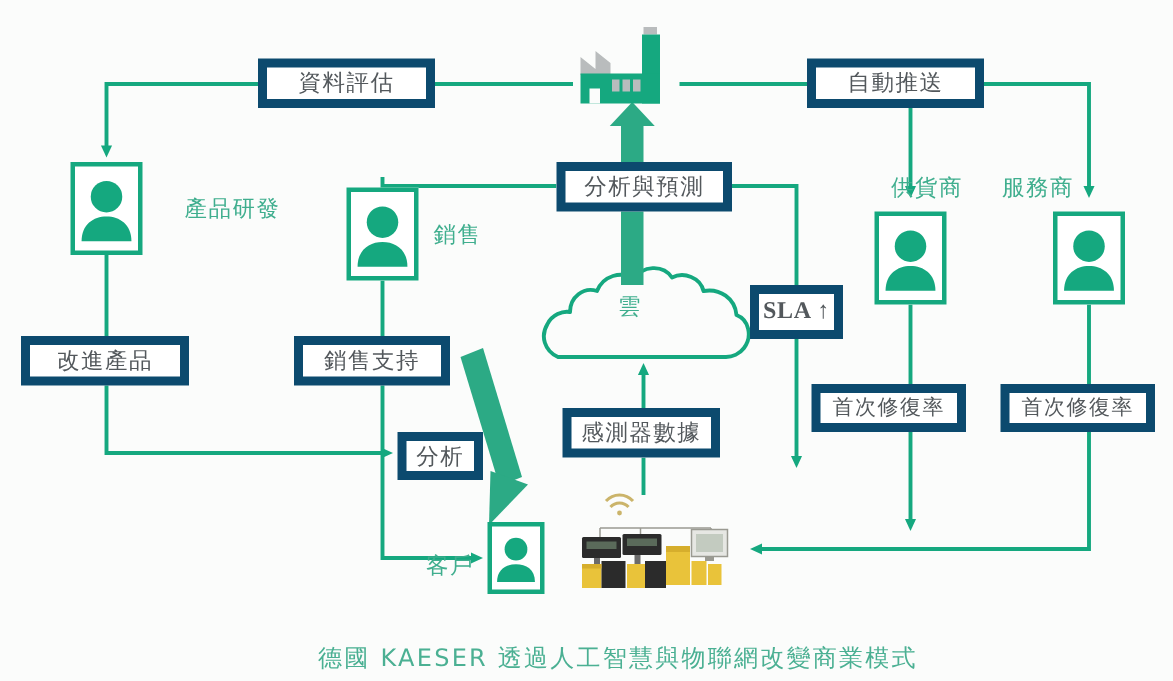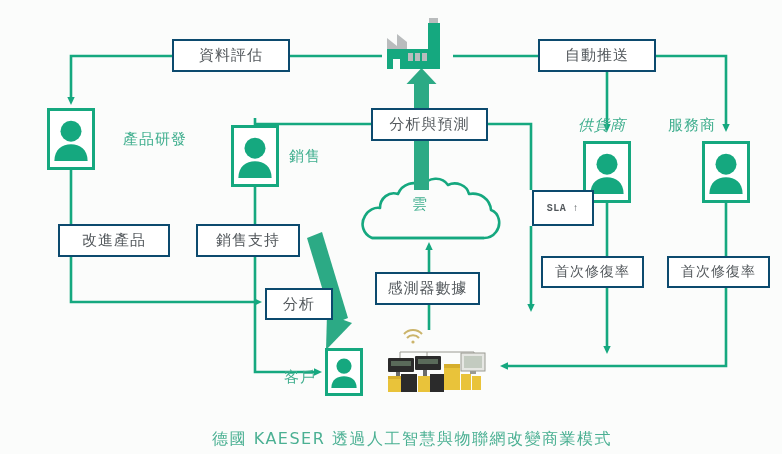--- a/index.html
+++ b/index.html
@@ -19,37 +19,36 @@
     position: absolute;
     left: 0;
     top: 0;
     width: 782px;
     height: 454px;
   }
   
   .box {
     position: absolute;
     box-sizing: border-box;
-    border: 2px solid #0c4a6e;
+    border: 6px solid #0c4a6e;
     background: #ffffff;
     color: #53585c;
     display: flex;
     align-items: center;
     justify-content: center;
     font-size: 15px;
     letter-spacing: 1px;
     white-space: nowrap;
     z-index: 6;
   }
   .box.sla {
-    font-family: Liberation Mono, monospace;
+    font-family: Liberation Serif, serif;
     font-weight: bold;
     letter-spacing: 0.5px;
-    font-size: 10px;
-    margin-left: 32px;
+    font-size: 16px;
   }
   
   .person {
     position: absolute;
     box-sizing: border-box;
     border: 3px solid #15a87f;
     background: #ffffff;
     z-index: 6;
   }
   .person svg { display: block; width: 100%; height: 100%; }
@@ -238,21 +237,21 @@
     </svg>
   </div>
   <div class="glabel" style="left:289px; top:147px;">銷售</div>
 
   <div class="person" style="left:583px; top:141px; width:48px; height:62px;">
     <svg viewBox="0 0 48 62">
       <circle cx="24" cy="22" r="12" fill="#15a87f"></circle>
       <path d="M5,56 C5,43 14,37 24,37 C34,37 43,43 43,56 Z" fill="#15a87f"></path>
     </svg>
   </div>
-  <div class="glabel" style="left:578px; top:116px;font-style:italic;">供貨商</div>
+  <div class="glabel" style="left:594px; top:116px;">供貨商</div>
 
   <div class="person" style="left:702px; top:141px; width:48px; height:62px;">
     <svg viewBox="0 0 48 62">
       <circle cx="24" cy="22" r="12" fill="#15a87f"></circle>
       <path d="M5,56 C5,43 14,37 24,37 C34,37 43,43 43,56 Z" fill="#15a87f"></path>
     </svg>
   </div>
   <div class="glabel" style="left:668px; top:116px;">服務商</div>
 
   <div class="person" style="left:325px; top:348px; width:38px; height:48px;">
@@ -264,27 +263,27 @@
   <div class="glabel" style="left:284px; top:368px;">客戶</div>
 
   <div class="box" style="left:172px; top:39px; width:118px; height:33px;">資料評估</div>
 
   <div class="box" style="left:538px; top:39px; width:118px; height:33px;">自動推送</div>
 
   <div class="box" style="left:371px; top:108px; width:117px; height:33px;">分析與預測</div>
 
   <div class="box sla" style="left:500px; top:190px; width:62px; height:36px;">SLA ↑</div>
 
-  <div class="box" style="left:14px; top:224px; width:112px; height:33px;margin-left:44px;">改進產品</div>
+  <div class="box" style="left:14px; top:224px; width:112px; height:33px;">改進產品</div>
 
   <div class="box" style="left:196px; top:224px; width:104px; height:33px;">銷售支持</div>
 
   <div class="box" style="left:375px; top:272px; width:105px; height:33px;">感測器數據</div>
 
-  <div class="box" style="left:265px; top:288px; width:68px; height:32px;">分析</div>
+  <div class="box" style="left:265px; top:288px; width:57px; height:32px;">分析</div>
 
   <div class="box" style="left:541px; top:256px; width:103px; height:32px; font-size:14px;">首次修復率</div>
 
   <div class="box" style="left:667px; top:256px; width:103px; height:32px; font-size:14px;">首次修復率</div>
 
   <div class="caption" style="top:429px;padding-left:21px;">德國 KAESER 透過人工智慧與物聯網改變商業模式</div>
 
 </div>
 
 </body></html>

